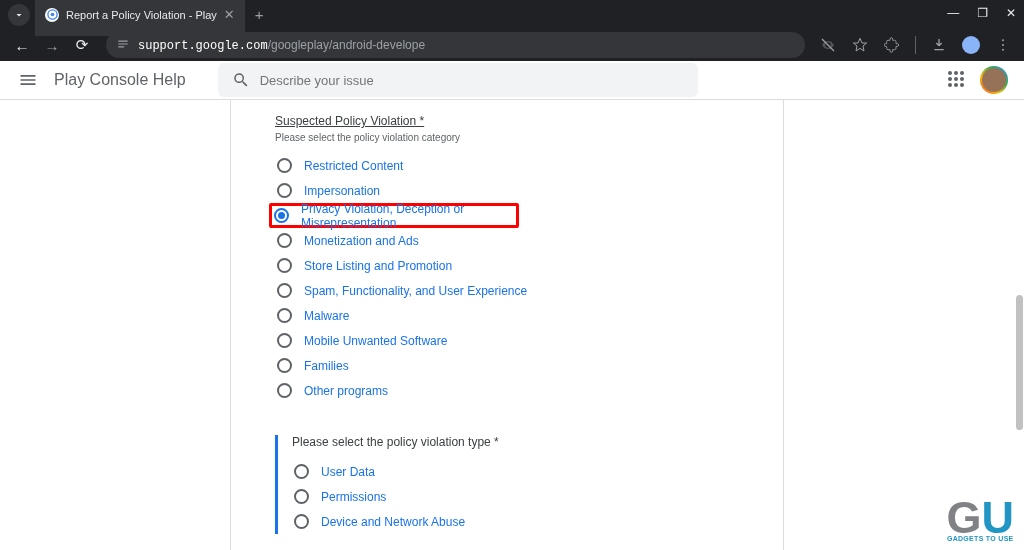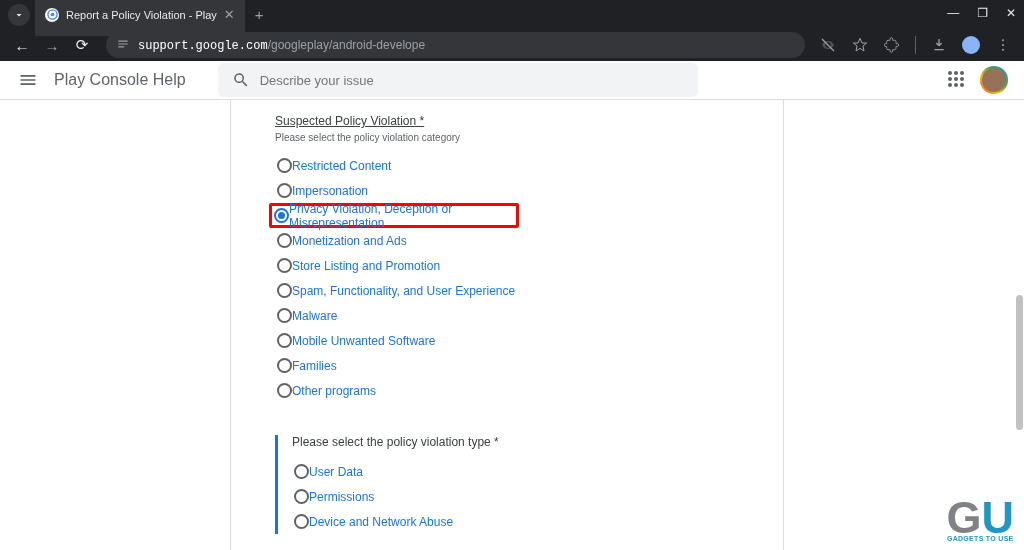--- a/index.html
+++ b/index.html
@@ -204,21 +204,21 @@
       text-decoration:underline;
     }
     .section-hint{
       font-size:10px;
       color:#5f6368;
       margin-bottom:10px;
     }
     .radio-opt{
       display:flex;
       align-items:center;
-      gap:0;
+      gap:12px;
       height:25px;
       padding:0 2px;
       position:relative;
     }
     .radio-opt.highlighted{
       border:3px solid #ff0000;
       border-radius:2px;
       margin-left:-6px;
       width:250px;
     }

